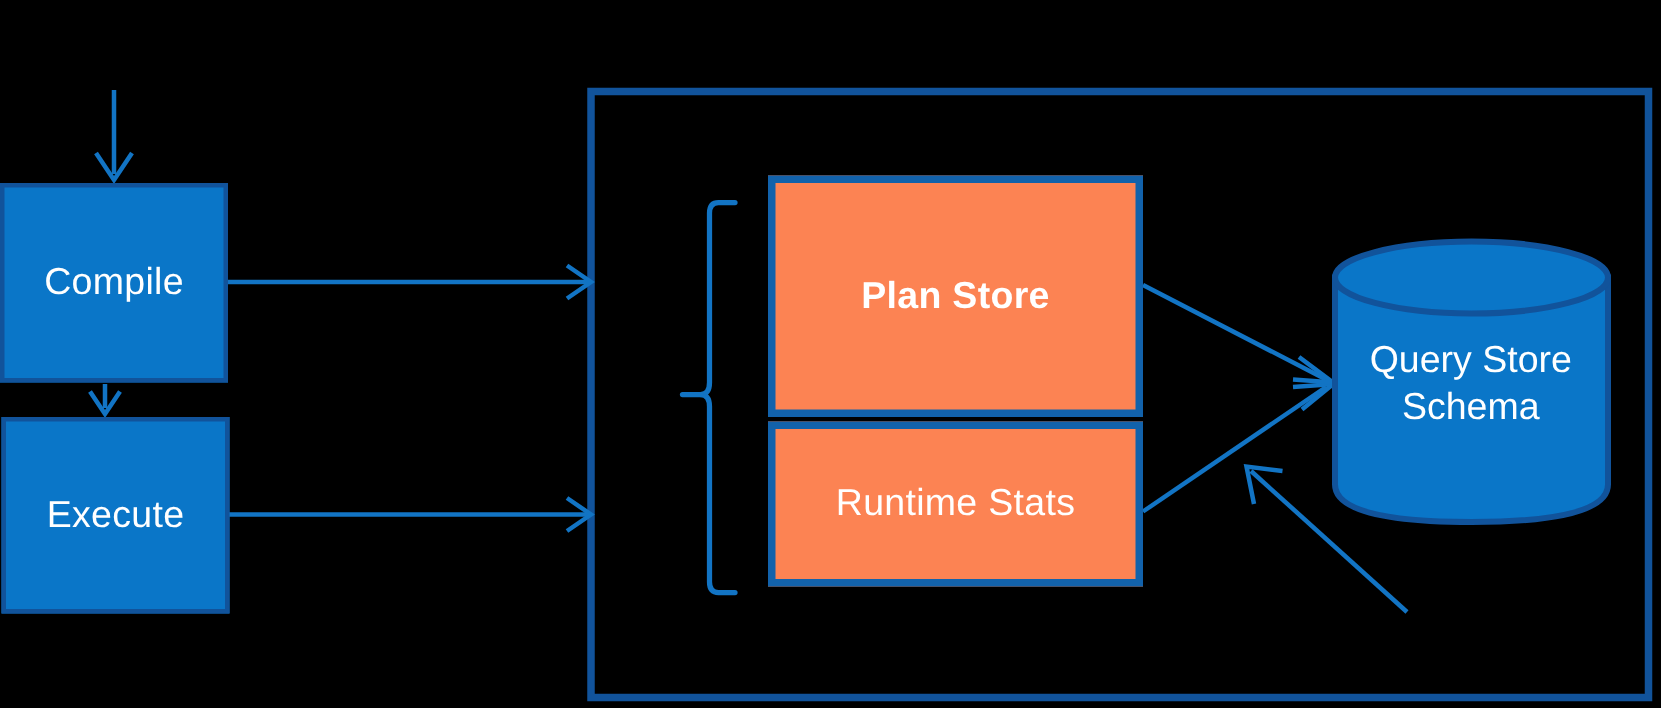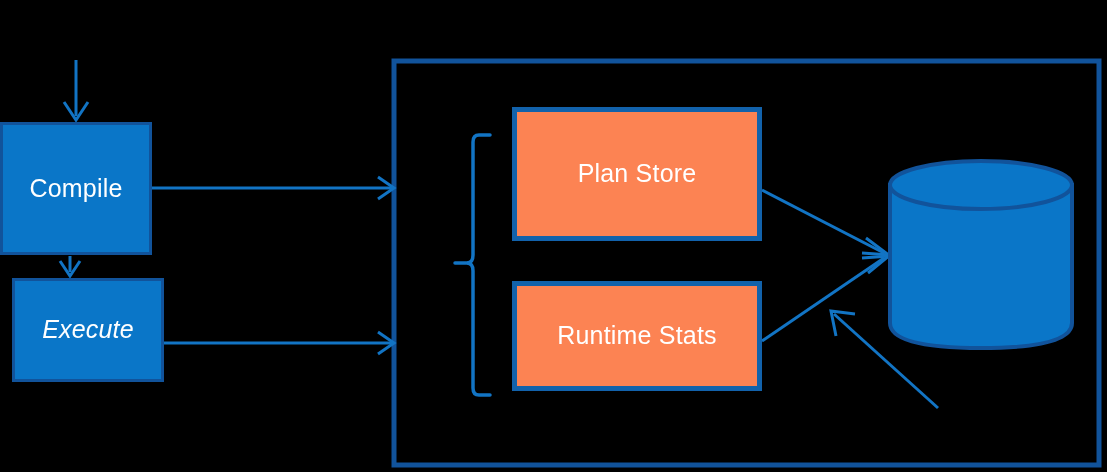--- a/index.html
+++ b/index.html
@@ -38,22 +38,22 @@
   }
   .proc-box {
     background: #0a76c8;
     border: 3px solid #11539b;
   }
   .store-box {
     background: #fc8353;
     border: 5px solid #1262ab;
   }
   #compile-box  { left: 0px;   top: 122px; width: 152px; height: 133px; }
-  #execute-box  { left: 12px;   top: 278px; width: 152px; height: 104px; font-style: italic; }
-  #plan-store-box    { left: 512px; top: 107px; width: 250px; height: 134px; }
+  #execute-box  { left: 1px;   top: 278px; width: 152px; height: 131px; }
+  #plan-store-box    { left: 512px; top: 117px; width: 250px; height: 161px; font-weight: bold; }
   #runtime-stats-box { left: 512px; top: 281px; width: 250px; height: 110px; }
   #cylinder-label {
     position: absolute;
     left: 888px;
     top: 225px;
     width: 185px;
     color: #ffffff;
     font-size: 25px;
     text-align: center;
     line-height: 1.22;
@@ -125,14 +125,16 @@
   </div>
 
   <div class="node-box store-box" id="plan-store-box">
     <span>Plan Store</span>
   </div>
 
   <div class="node-box store-box" id="runtime-stats-box">
     <span>Runtime Stats</span>
   </div>
 
+  <div id="cylinder-label">Query Store
+Schema</div>
 
 </div>
 
 </body></html>

